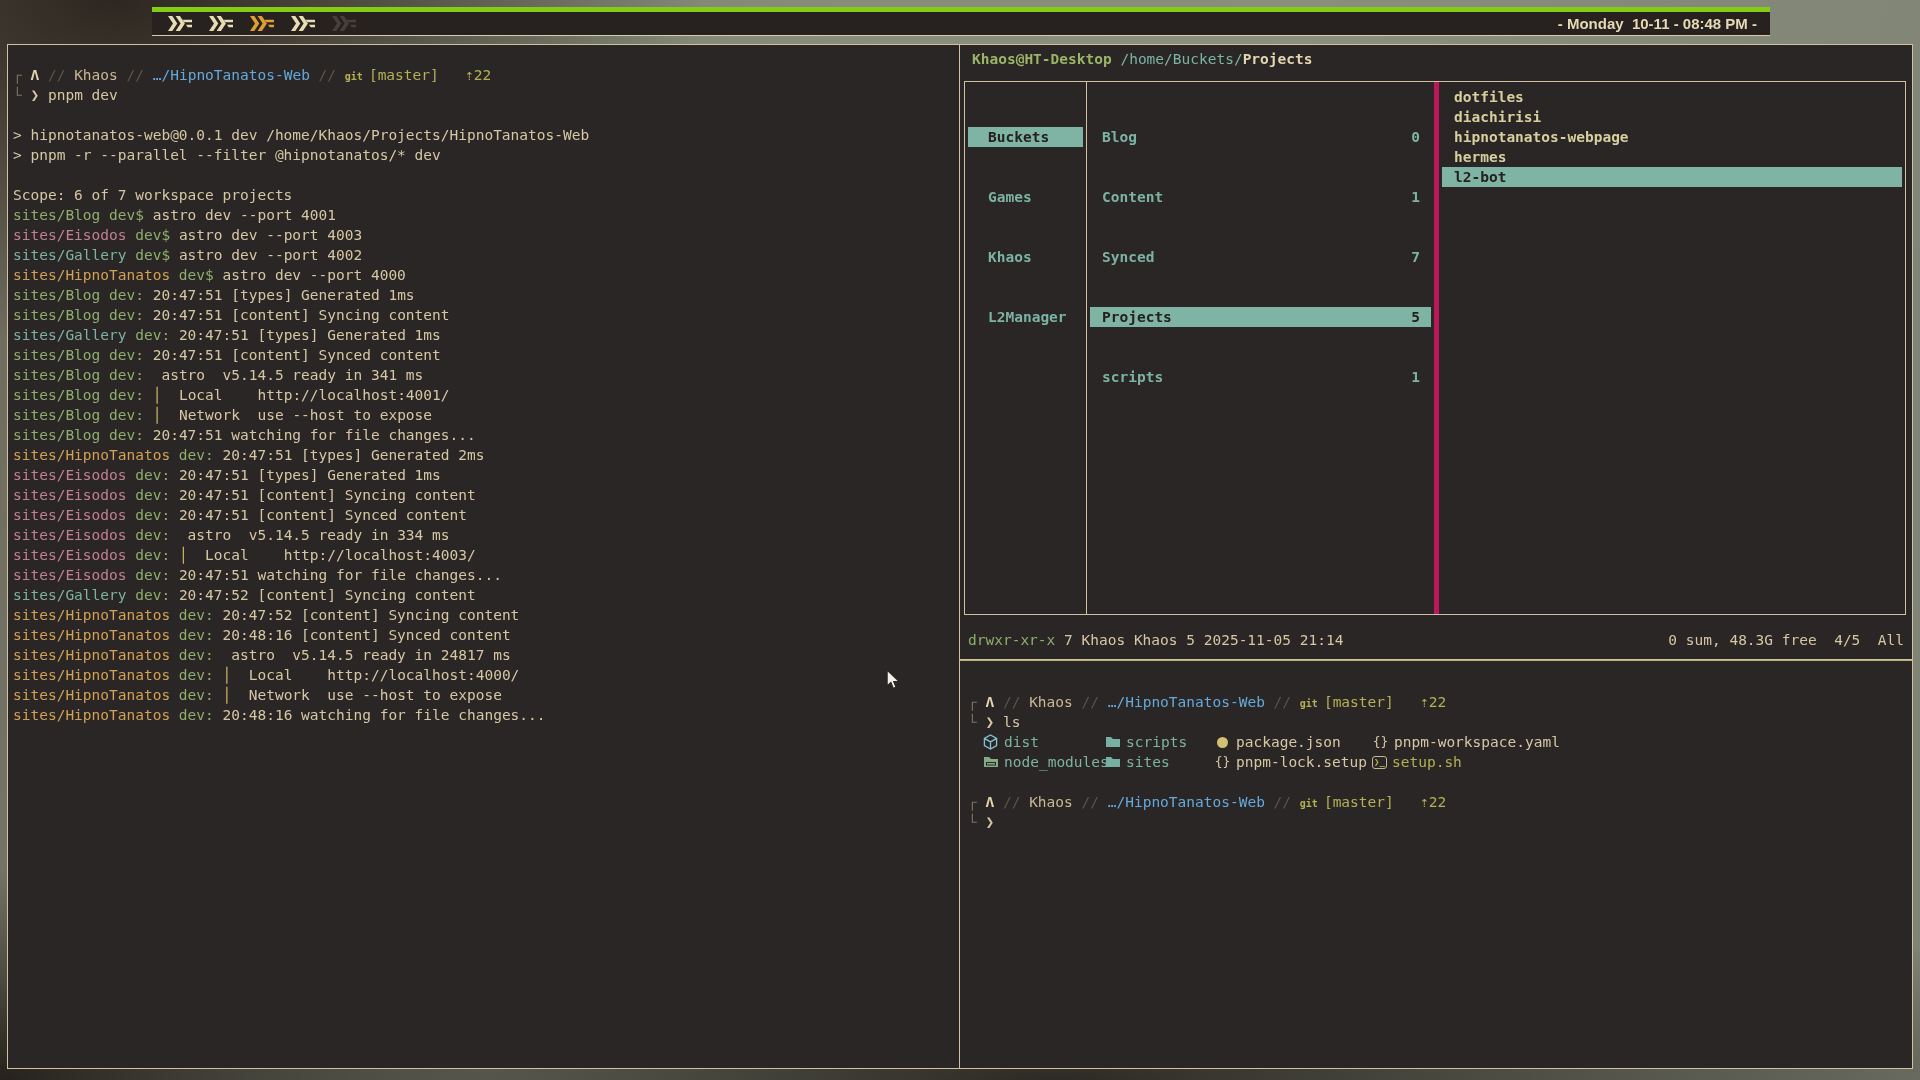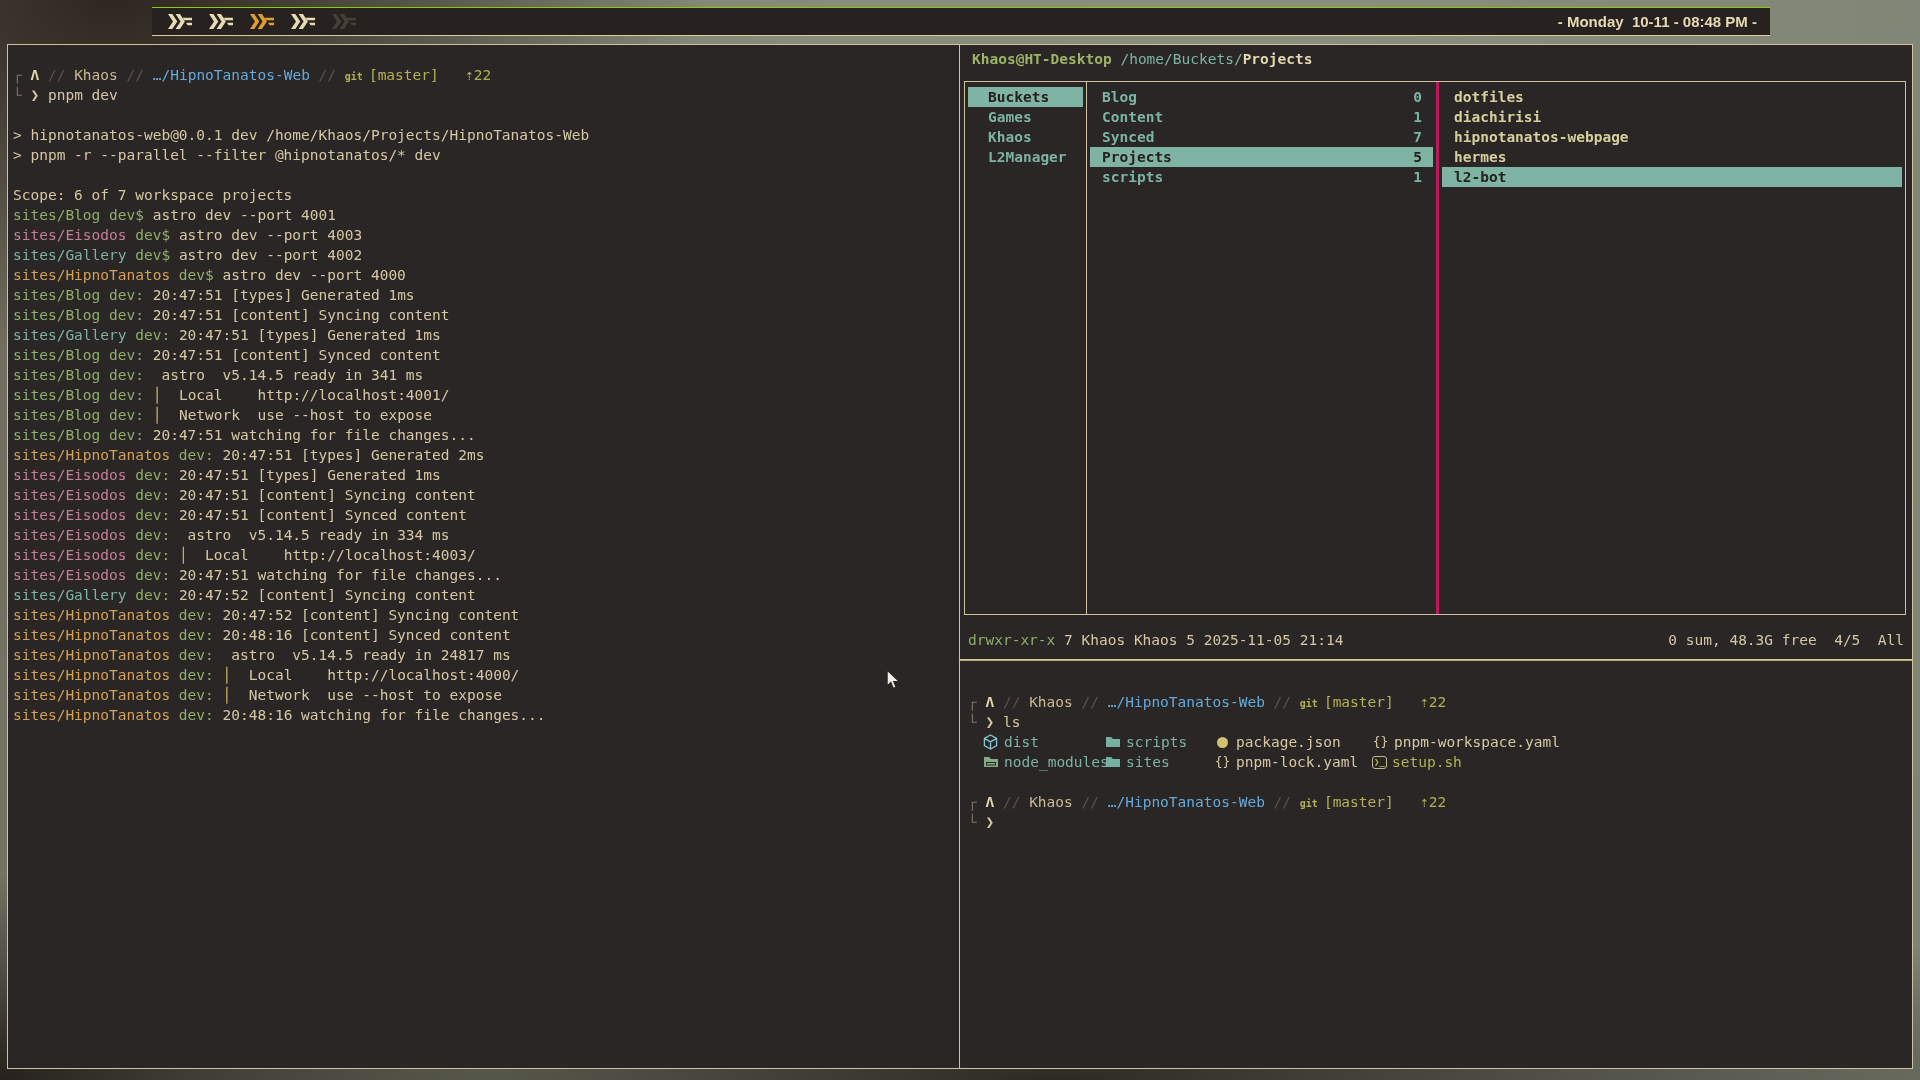--- a/index.html
+++ b/index.html
@@ -8,21 +8,21 @@
     font-family:"DejaVu Sans Mono",monospace;
     background:
       radial-gradient(ellipse 950px 560px at 6% 0%, rgba(43,35,29,.96), rgba(43,35,29,0) 62%),
       radial-gradient(ellipse 700px 300px at 0% 100%, rgba(30,25,21,.9), rgba(30,25,21,0) 70%),
       radial-gradient(ellipse 1600px 260px at 55% 100%, rgba(28,24,20,.85), rgba(28,24,20,0) 75%),
       linear-gradient(100deg,#6e695c 0%,#7d8171 18%,#888c7b 40%,#8a8e7d 62%,#7f8375 100%);
   }
   
   .topbar{
     position:absolute;left:152px;top:7px;width:1618px;height:29px;box-sizing:border-box;
-    background:#272220;border-top:1px solid #84cc16;border-bottom:1px solid #d9cca4;
+    background:#272220;border-top:5px solid #84cc16;border-bottom:1px solid #d9cca4;
     display:flex;align-items:center;justify-content:space-between;
   }
   .ws{display:flex;align-items:center;gap:17px;padding-left:16px;}
   .wsicon{display:inline-flex;align-items:center;cursor:pointer;}
   .wsicon svg{display:block;}
   .ws-occupied svg path{fill:#e8dcb2;}
   .ws-focused  svg path{fill:#dd9f33;}
   .ws-empty    svg path{fill:#474038;}
   .clock{color:#e6d9b4;font-family:"Liberation Sans",sans-serif;font-weight:bold;font-size:15px;padding-right:13px;white-space:pre;}
   
@@ -46,25 +46,25 @@
   .c-greenb{color:#9cb467;font-weight:bold}
   .c-teal{color:#7cb3a4}
   .c-pink{color:#c47f97}
   .c-orange{color:#d3a054}
   .c-yellow{color:#d8b964}
   
   .fm-header{position:absolute;left:12px;top:6px;font-size:14.5px;white-space:pre;}
   .fm-box{position:absolute;left:4px;top:36px;right:6px;bottom:44px;border:1px solid #cfc2a0;display:flex;}
   .fm-col{padding-top:5px;box-sizing:border-box;font-size:14.5px;}
   .col1{width:122px;border-right:1px solid #cfc2a0;}
-  .col2{width:352px;border-right:3px solid #be185d;}
+  .col2{width:352px;border-right:5px solid #be185d;}
   .col3{flex:1;}
   .fmrow{height:20px;line-height:20px;margin:0 3px;padding-left:12px;position:relative;font-weight:bold;white-space:pre;cursor:pointer;}
   .col1 .fmrow{padding-left:20px;}
-  .col1 .fmrow,.col2 .fmrow{color:#7cb3a4;}
+  .col1 .fmrow,.col2 .fmrow{color:#7cb3a4;margin-top:40px;}
   .col3 .fmrow{color:#d7cf9d;}
   .fmrow.sel{background:#7fb3a3;color:#24211f;}
   .fmcount{position:absolute;right:11px;top:0;}
   .fm-status{position:absolute;left:8px;right:8px;bottom:9px;height:20px;line-height:20px;font-size:14.5px;display:flex;justify-content:space-between;white-space:pre;}
   
   .lsline{height:20px;line-height:20px;position:relative;font-size:14.5px;}
   .lscell{position:absolute;top:0;white-space:pre;display:inline-flex;align-items:center;gap:5px;}
   .p0{left:14px}.p1{left:136px}.p2{left:246px}.p3{left:404px}
   .lsicon{display:inline-flex;align-items:center;justify-content:center;width:17px;height:16px;}
   .lsicon svg{display:block;}
@@ -212,21 +212,21 @@
         </div>
         <div class="lsline">
           <span class="lscell p0"><span class="lsicon"><svg width="16" height="14" viewBox="0 0 16 14">
                 <path d="M1 2 h5 l2 2 h7 v8 H1 Z" fill="#84ab86"></path>
                 <rect x="3" y="7" width="10" height="3.5" fill="#2a2625"></rect>
                 <rect x="4" y="8" width="8" height="1.5" fill="#84ab86"></rect>
               </svg></span><span class="c-teal">node_modules</span></span>
           <span class="lscell p1"><span class="lsicon"><svg width="16" height="14" viewBox="0 0 16 14">
                 <path d="M1 2 h5 l2 2 h7 v8 H1 Z" fill="#76b0a2"></path>
               </svg></span><span class="c-teal">sites</span></span>
-          <span class="lscell p2"><span class="lsicon icon-braces">{}</span><span class="c-cream">pnpm-lock.yaml</span></span>
+          <span class="lscell p2"><span class="lsicon icon-braces">{}</span><span class="c-cream">pnpm-lock.setup</span></span>
           <span class="lscell p3"><span class="lsicon icon-script">❯_</span><span class="c-olive">setup.sh</span></span>
         </div>
       </div>
     <div class="gap"></div>
     <div>
         <div class="tline"><span class="c-dim">┌ </span><span class="c-creamb">Λ </span><span class="c-gray">// </span><span class="c-tan">Khaos </span><span class="c-gray">// </span><span class="c-blue">…/HipnoTanatos-Web </span><span class="c-gray">// </span><span class="c-gitword">git </span><span class="c-olive">[master]</span><span class="c-olive">   ⇡22</span></div>
         <div class="tline"><span class="c-dim">└ </span><span class="c-cream">❯</span></div>
       </div>
   </div>
 </div>

